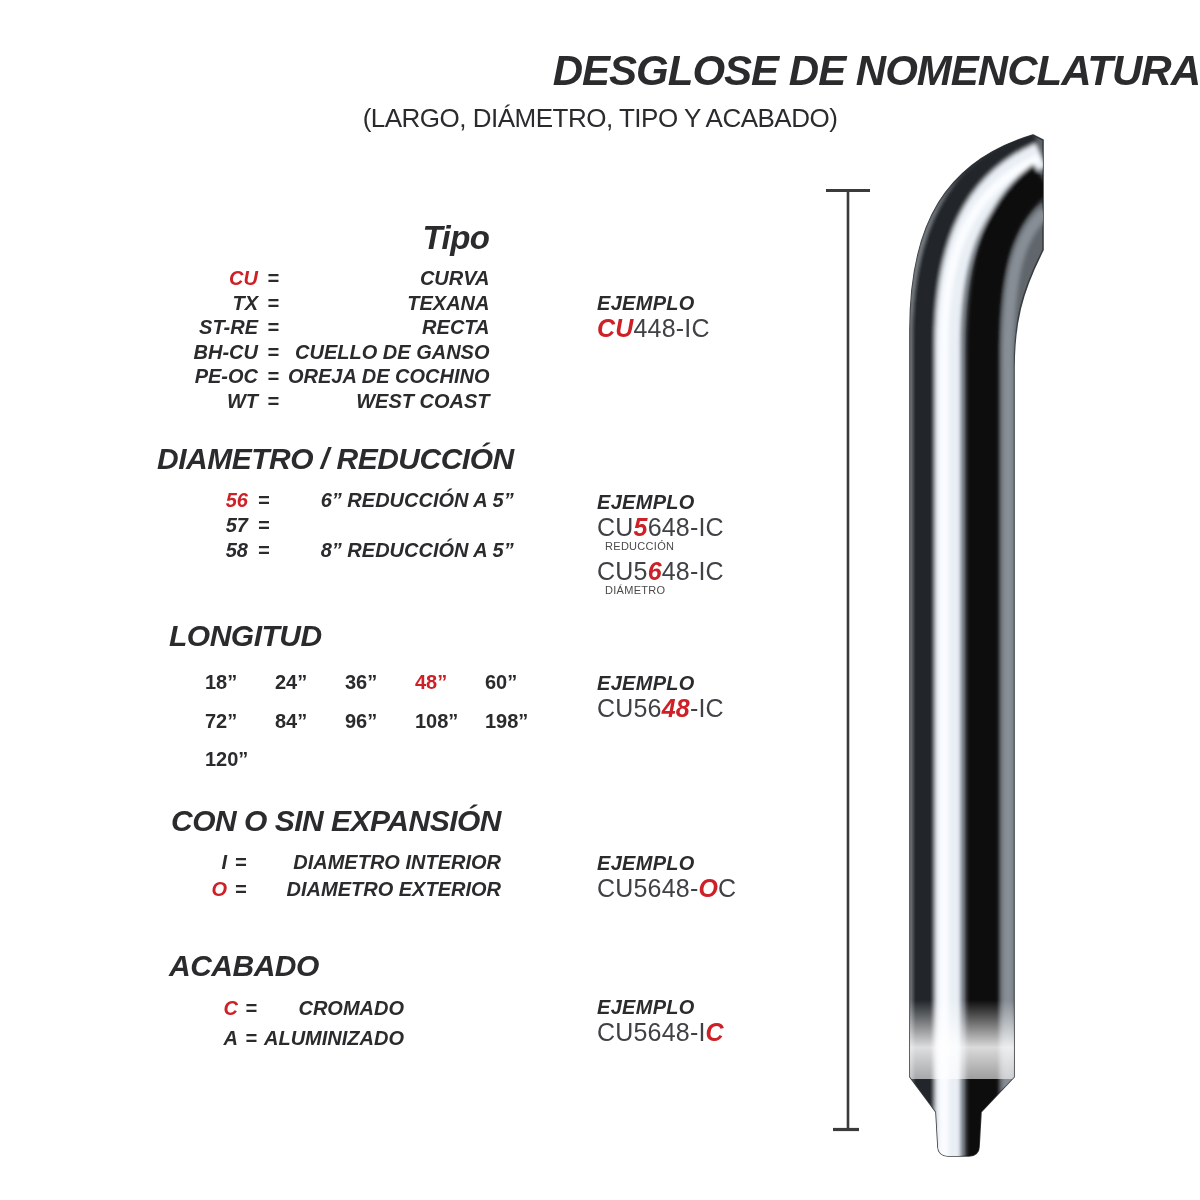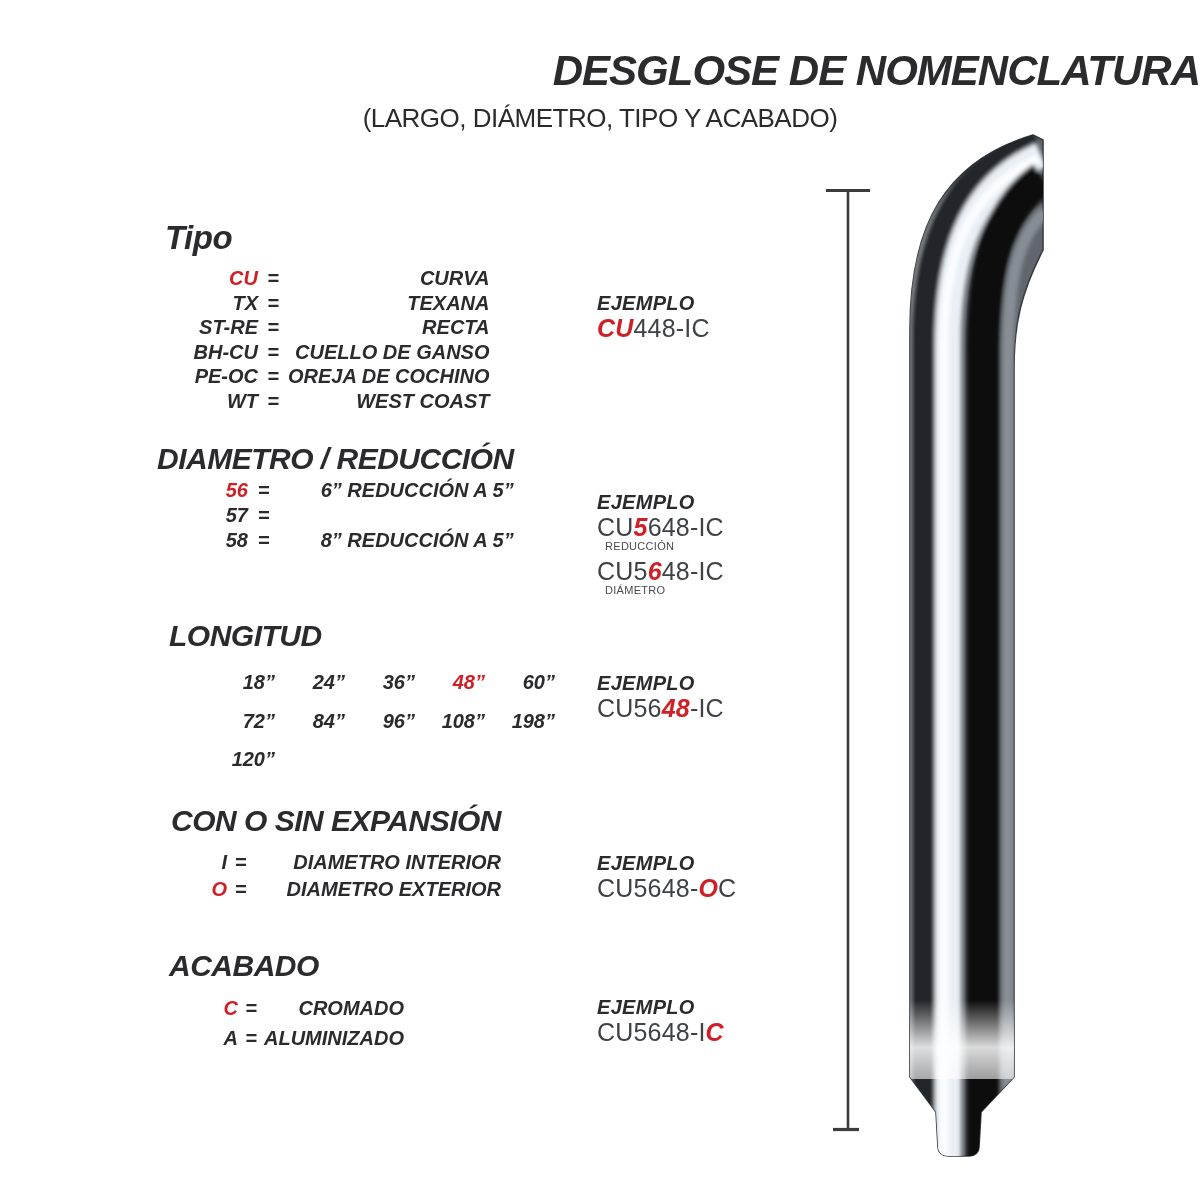--- a/index.html
+++ b/index.html
@@ -22,49 +22,49 @@
   .page-subtitle{
     position:absolute;left:0;right:0;top:103px;
     text-align:center;font-size:26px;line-height:31px;font-weight:400;
     letter-spacing:-0.5px;color:var(--ink);
   }
 
   .sec{position:absolute;color:var(--ink);}
   .sec h2{margin:0;font-weight:bold;font-style:italic;letter-spacing:-0.5px;color:var(--ink);}
 
   .sec-tipo{left:165px;top:218px;}
-  .sec-tipo h2{font-size:33px;line-height:40px;}
+  .sec-tipo h2{font-size:33px;line-height:40px;text-align:right;}
   .sec-diametro{left:157px;top:440px;}
   .sec-longitud{left:169px;top:617px;}
   .sec-expansion{left:171px;top:802px;}
   .sec-acabado{left:169px;top:947px;}
   .sec-diametro h2,.sec-longitud h2,.sec-expansion h2,.sec-acabado h2{font-size:30px;line-height:38px;}
 
   .rows{display:block;}
   .def-row{display:grid;font-weight:bold;font-style:italic;font-size:20px;white-space:nowrap;}
   .def-row .code{text-align:right;}
   .def-row .eq{text-align:center;}
   .def-row .desc{text-align:right;}
   .def-row .red{color:var(--red);}
 
   .rows-tipo{margin-top:8px;}
   .rows-tipo .def-row{grid-template-columns:93px 30px auto;line-height:24.6px;}
-  .rows-diametro{}
+  .rows-diametro{margin-top:10px;}
   .rows-diametro .def-row{grid-template-columns:91px 31px auto;line-height:25px;}
   .rows-expansion{margin-top:9px;}
   .rows-expansion .def-row{grid-template-columns:56px 27px auto;line-height:27.3px;}
   .rows-acabado{margin-top:8px;}
   .rows-acabado .def-row{grid-template-columns:69px 26px auto;line-height:30px;}
 
   .len-grid{
     display:grid;grid-template-columns:repeat(5,70px);grid-auto-rows:38.7px;
     margin:8px 0 0 36px;align-items:center;
   }
   .len-grid .num{
-    text-align:right;font-weight:bold;font-style:italic;font-size:20px;color:var(--ink);
+    text-align:left;font-weight:bold;font-size:20px;color:var(--ink);
   }
   .len-grid .red{color:var(--red);}
 
   .ex{position:absolute;left:597px;white-space:nowrap;}
   .ex-1{top:291px;} .ex-2{top:490px;} .ex-3{top:671px;} .ex-4{top:851px;} .ex-5{top:995px;}
   .ex-label{font-weight:bold;font-style:italic;font-size:20px;line-height:24px;letter-spacing:0.3px;color:var(--ink);}
   .ex-code{font-size:25px;line-height:26px;font-weight:400;color:var(--code);letter-spacing:0.2px;}
   .ex-sub + .ex-code{margin-top:6px;}
   .ex-code .red-part{color:var(--red);font-weight:bold;font-style:italic;}
   .ex-sub{font-size:11px;line-height:12px;color:#4a4a4a;letter-spacing:0.3px;margin-left:8px;}

